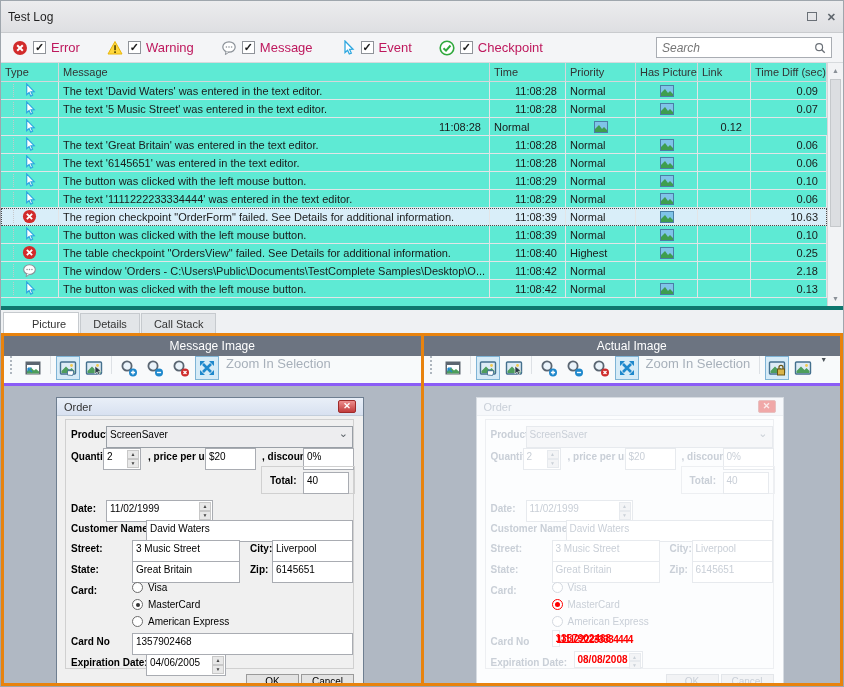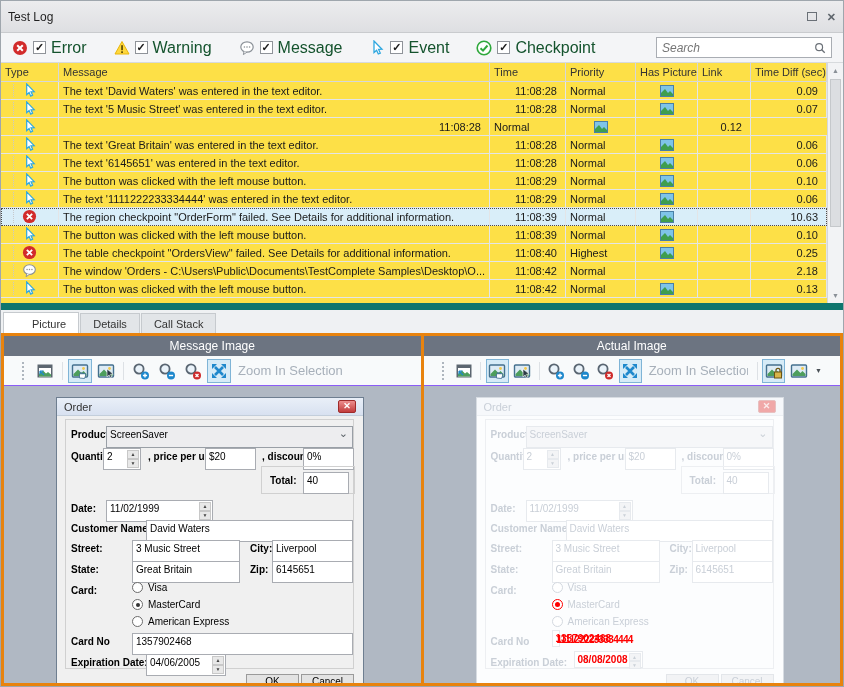--- a/index.html
+++ b/index.html
@@ -17,29 +17,29 @@
 
   
   .filterbar { height:30px; background:#F4F5F7; border-bottom:1px solid #D7DADD; display:flex; align-items:center;
     padding:0 11px; flex:0 0 auto; }
   .fgroup { display:flex; align-items:center; gap:5px; margin-right:27px; }
   .ficon { width:16px; height:16px; display:inline-flex; }
   .ficon svg { width:16px; height:16px; }
   .cb { width:13px; height:13px; border:1px solid #8F9399; background:#fff; font-size:11px; line-height:11px;
     text-align:center; color:#1c1c1c; }
   .cb.checked::after { content:"✓"; font-weight:bold; }
-  .flabel { font-size:16px; color:#14532d; }
+  .flabel { font-size:13px; color:#be185d; }
   .search { margin-left:auto; width:176px; height:21px; border:1px solid #A9ADB3; background:#fff; display:flex;
     align-items:center; padding:0 5px; }
   .search input { border:none; outline:none; flex:1; min-width:0; font-style:italic; font-size:12px; color:#444;
     font-family:"Liberation Sans",sans-serif; background:transparent; }
   .search svg { width:12px; height:12px; flex:0 0 auto; }
 
   
-  .tablewrap { height:247px; display:flex; border-bottom:7px solid #0f766e; flex:0 0 auto; background:#fde047; }
+  .tablewrap { height:247px; display:flex; border-bottom:4px solid #0f766e; flex:0 0 auto; background:#5eead4; }
   .tgrid { flex:1; min-width:0; }
   .thead, .trow { display:grid; grid-template-columns:58px 1fr 76px 70px 62px 53px 76px; }
   .thead { height:19px; border-bottom:1px solid #D5D7DA; }
   .th { font-size:11px; color:#333; padding:3px 4px 0 4px; border-right:1px solid #D5D7DA; white-space:nowrap; overflow:hidden; }
   .trow { height:18px; border-bottom:1px solid #E3E5E7; }
   .trow.selected { background:#D9EEF9; outline:1px dotted #4A4A4A; outline-offset:-1px; }
   .td { font-size:11px; color:#1A1A1A; padding:2px 4px; border-right:1px solid #E3E5E7; white-space:nowrap;
     overflow:hidden; display:flex; align-items:center; }
   .td.right { justify-content:flex-end; padding-right:8px; }
   .td.center { justify-content:center; }
@@ -57,22 +57,22 @@
   
   .tabstrip { height:23px; background:#EFF1F3; display:flex; align-items:flex-end; padding-left:2px; gap:1px; flex:0 0 auto; }
   .tab { font-size:11px; color:#333; padding:4px 12px 3px 12px; background:#E2E5E8; border:1px solid #C6CACE;
     border-bottom:none; }
   .tab.active { background:#fff; padding-top:5px;padding-left:28px; }
 
   
   .panel { flex:1; min-height:0; background:#E8830E; border:3px solid #E8830E; display:flex; gap:3px; }
   .pane { flex:1; min-width:0; display:flex; flex-direction:column; background:#fff; }
   .pane-header { height:20px; background:#6C7481; color:#fff; font-size:12px; text-align:center; line-height:20px; flex:0 0 auto; }
-  .ptoolbar { height:30px; background:#F8FAFB; border-bottom:1px solid #8b5cf6; display:flex; align-items:center;
-    padding:0 15px; gap:2px; flex:0 0 auto; }
+  .ptoolbar { height:30px; background:#F8FAFB; border-bottom:3px solid #8b5cf6; display:flex; 
+    padding:0 3px; gap:2px; flex:0 0 auto; }
   .grip { width:4px; height:18px; border-left:2px dotted #AEB6BE; margin:0 5px 0 3px; }
   .pbtn { width:24px; height:24px; display:flex; align-items:center; justify-content:center; border:1px solid transparent; }
   .pbtn svg { width:18px; height:18px; }
   .pbtn.selected { background:#D6EBF7; border-color:#7FB4D6; }
   .psep { width:1px; height:18px; background:#DDE1E5; margin:0 3px; }
   .zoomlabel { font-size:13px; color:#A7B0BA; margin:0 4px 0 5px; white-space:nowrap; overflow:hidden; }
   .caret { font-size:7px; color:#4A5157; padding:0 3px; }
   .caret::before { content:"▼"; }
   .canvas { flex:1; min-height:0; background:#B0B8C3; position:relative; overflow:hidden; }
 

